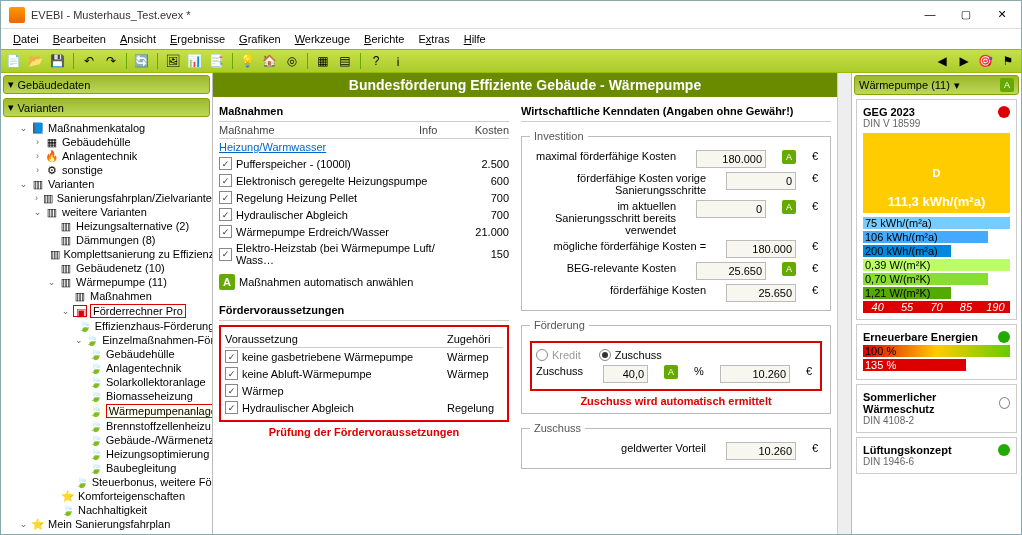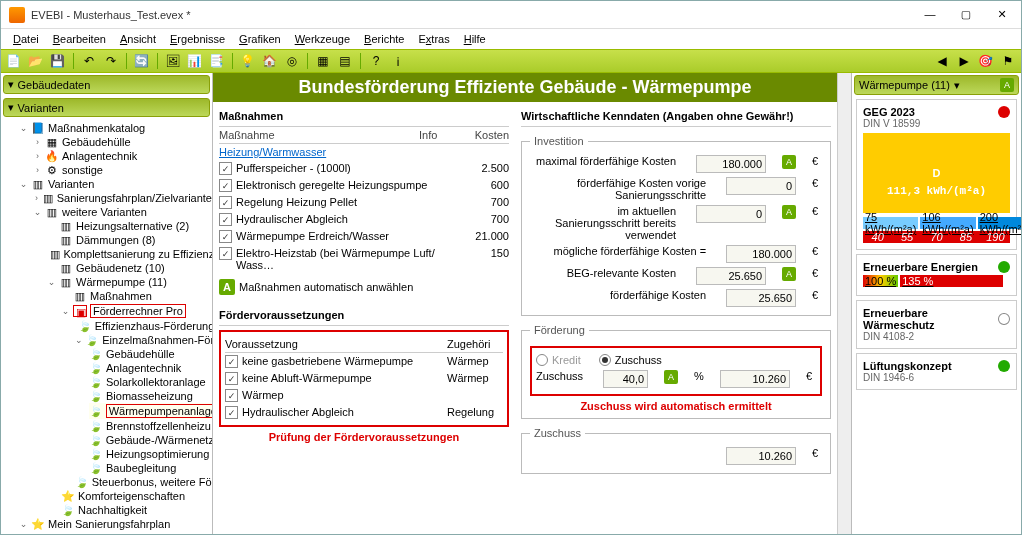--- a/index.html
+++ b/index.html
@@ -21,26 +21,26 @@
   .panel-head .chev { margin-right:4px; }
   .tree { flex:1; overflow:auto; padding:2px 0 2px 4px; }
   .tree ul { list-style:none; padding-left:14px; }
   .tree li { white-space:nowrap; padding:1px 0; display:flex; align-items:center; gap:3px; cursor:pointer;}
   .tree .tg { width:9px; display:inline-block; text-align:center; color:#666; font-size:9px;}
   .tree .ic { width:14px; height:12px; display:inline-block; font-size:11px; text-align:center;}
   .tree .lbl { }
   .tree .sel { background:#ffe; }
   .tree .boxred { border:1px solid #d00; padding:0 2px; }
   .mid { flex:1; overflow:auto; position:relative; }
-  .mid-title { background:#6a8a00; color:#fff; font-weight:bold; text-align:center; padding:4px; font-size:18px;}
+  .mid-title { background:#6a8a00; color:#fff; font-weight:bold; text-align:center; padding:4px; font-size:14px;}
   .cols { display:flex; }
   .colA { width: 302px; padding:4px 6px; }
   .colB { flex:1; padding:4px 6px; }
   .secthead { font-weight:bold; padding:4px 0; border-bottom:1px solid #ccc; }
-  .row { display:flex; align-items:flex-start; padding:2px 0; }
+  .row { display:flex; align-items:center; padding:2px 0; }
   .row .lab { flex:1; }
   .row .val { width:50px; text-align:right; }
   .cb { width:13px; height:13px; border:1px solid #888; margin-right:4px; display:inline-flex; align-items:center; justify-content:center; font-size:9px; color:#333;}
   .link { color:#0066cc; text-decoration:underline; cursor:pointer; }
   .autobtn { margin-top:6px; display:flex; align-items:center; gap:4px; }
   .autobtn .badge { background:#6a0; color:#fff; font-weight:bold; width:16px; height:16px; display:inline-flex;align-items:center;justify-content:center;border-radius:2px;}
   .redblock { border:2px solid #d00; padding:4px; margin-top:4px;}
   .redlabel { color:#d00; font-weight: bold; text-align:center; padding-top:4px; font-size:11px;}
   .kv { display:flex; justify-content:flex-end; padding:2px 0; gap:16px;}
   .kv .klab { flex:1; text-align:right; padding-right:4px;}
@@ -53,22 +53,22 @@
   .radio { width:12px; height:12px; border:1px solid #888; border-radius:50%; display:inline-flex; align-items:center;justify-content:center;}
   .radio.checked::after { content:""; width:6px; height:6px; background:#333; border-radius:50%; }
   .right-col { width:170px; border-left:1px solid #bbb; overflow:auto; }
   .right-head { background:linear-gradient(#9db82a,#bcd85a); border:1px solid #8aa008; border-radius:3px; margin:2px; padding:2px 4px; display:flex; align-items:center; gap:4px;}
   .right-head .abadge { background:#6a0; color:#fff; width:14px; height:14px; font-size:9px; display:inline-flex;align-items:center;justify-content:center;border-radius:2px; margin-left:auto;}
   .card { border:1px solid #ccc; margin:4px; padding:6px;}
   .card .ctitle { font-size:14px; font-weight:bold; display:flex; align-items:center; justify-content:space-between;}
   .dot { width:12px; height:12px; border-radius:50%; display:inline-block; }
   .dot.red { background:#d00; } .dot.green { background:#2a0; } .dot.hollow { border:1px solid #888; background:#fff;}
   .eclass { background:#ffcc00; color:#fff; font-size:48px; font-weight:bold; text-align:center; height:80px; display:flex; align-items:center; justify-content:center; margin:4px 0; position:relative;}
-  .eclass .sub { position:absolute; bottom:16px; font-size:11px; color:#fff;font-family:Liberation Mono, monospace;}
-  .bars { display:flex; flex-direction:row; gap:2px; margin:2px 0;text-decoration:underline;}
+  .eclass .sub { position:absolute; bottom:4px; font-size:13px; color:#fff;}
+  .bars { display:flex; flex-direction:column; gap:2px; margin:2px 0;}
   .bars .bar { height:12px; font-size:8px; color:#000; display:flex; align-items:center; padding:0 2px;}
   .grad { height:12px; display:flex; font-size:8px; color:#fff; align-items:center;}
   .grad span { flex:1; text-align:center;font-style:italic; }
   .scroll-v { width:14px; background:#eee; border-left:1px solid #ccc;}
   .midscroll { display:flex; }
   .midcontent { flex:1; }
   .tblhead { display:flex; font-weight:normal; border-bottom:1px solid #ccc; padding:2px 0; color:#444;}
   .tblhead span:nth-child(1){flex:1;} .tblhead span:nth-child(2){width:40px;} .tblhead span:nth-child(3){width:50px; text-align:right;}
   .vorhead { display:flex; border-bottom:1px solid #ccc; padding:2px 0;}
   .vorhead span:first-child { flex:1;} .vorhead span:last-child{width:56px;}
@@ -442,20 +442,21 @@
               <input readonly="" value="10.260" style="">
               <span class="unit">€</span>
             </div>
           </div>
           <div class="redlabel">Zuschuss wird automatisch ermittelt</div>
         </fieldset>
 
         <fieldset>
           <legend>Zuschuss</legend>
           <div class="kv">
+            <span class="klab">geldwerter Vorteil</span>
             <input readonly="" value="10.260" style="">
             <span class="unit">€</span>
           </div>
         </fieldset>
       </div>
     </div>
    </div>
    <div class="scroll-v"></div>
   </div>
 
@@ -515,21 +516,21 @@
             <span>100 %</span>
           </div>
         <div class="bar" style="background:#d00;color:#fff;width:70%">
             <span>135 %</span>
           </div>
       </div>
     </div>
 
     <div class="card">
       <div class="ctitle">
-          <span>Erneuerbare Wärmeschutz</span>
+          <span>Sommerlicher Wärmeschutz</span>
           <span class="dot hollow"></span>
         </div>
       <div style="font-size:10px;color:#666">DIN 4108-2</div>
     </div>
 
     <div class="card">
       <div class="ctitle">
           <span>Lüftungskonzept</span>
           <span class="dot green"></span>
         </div>

